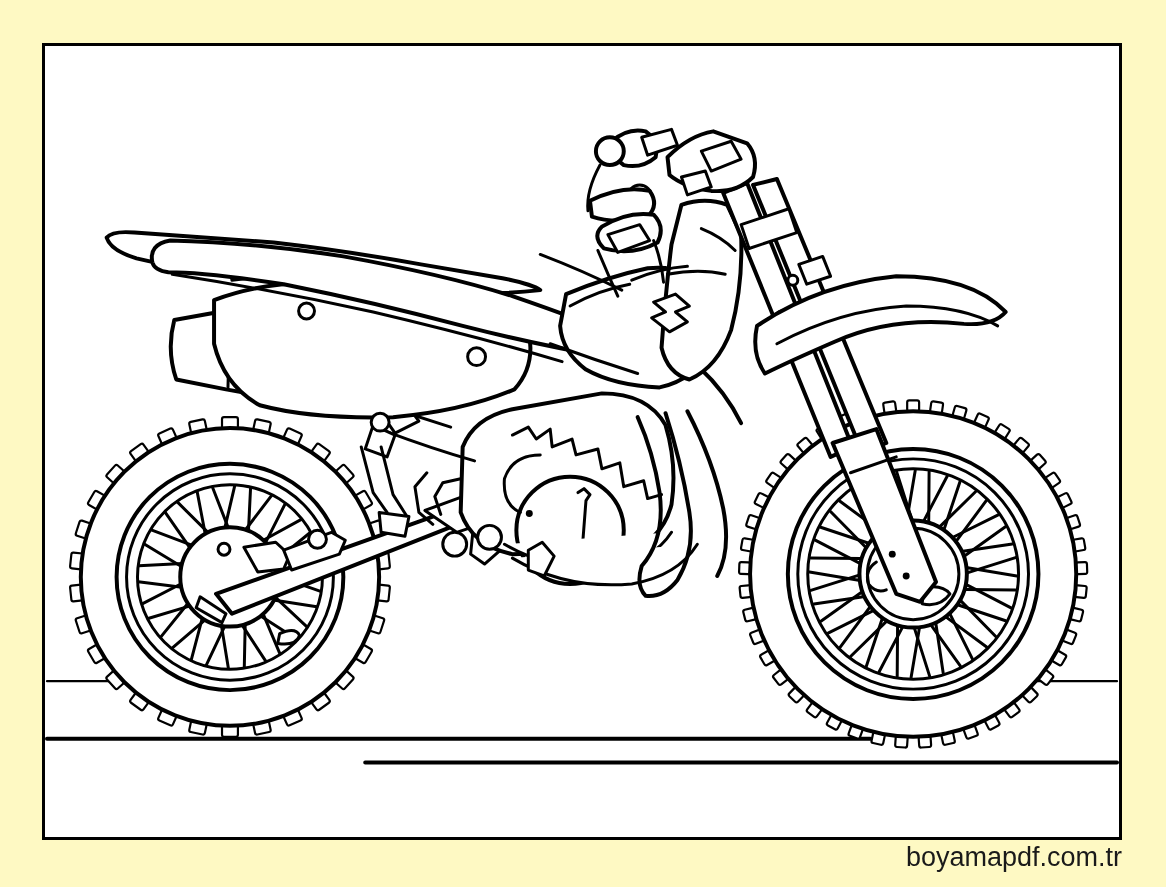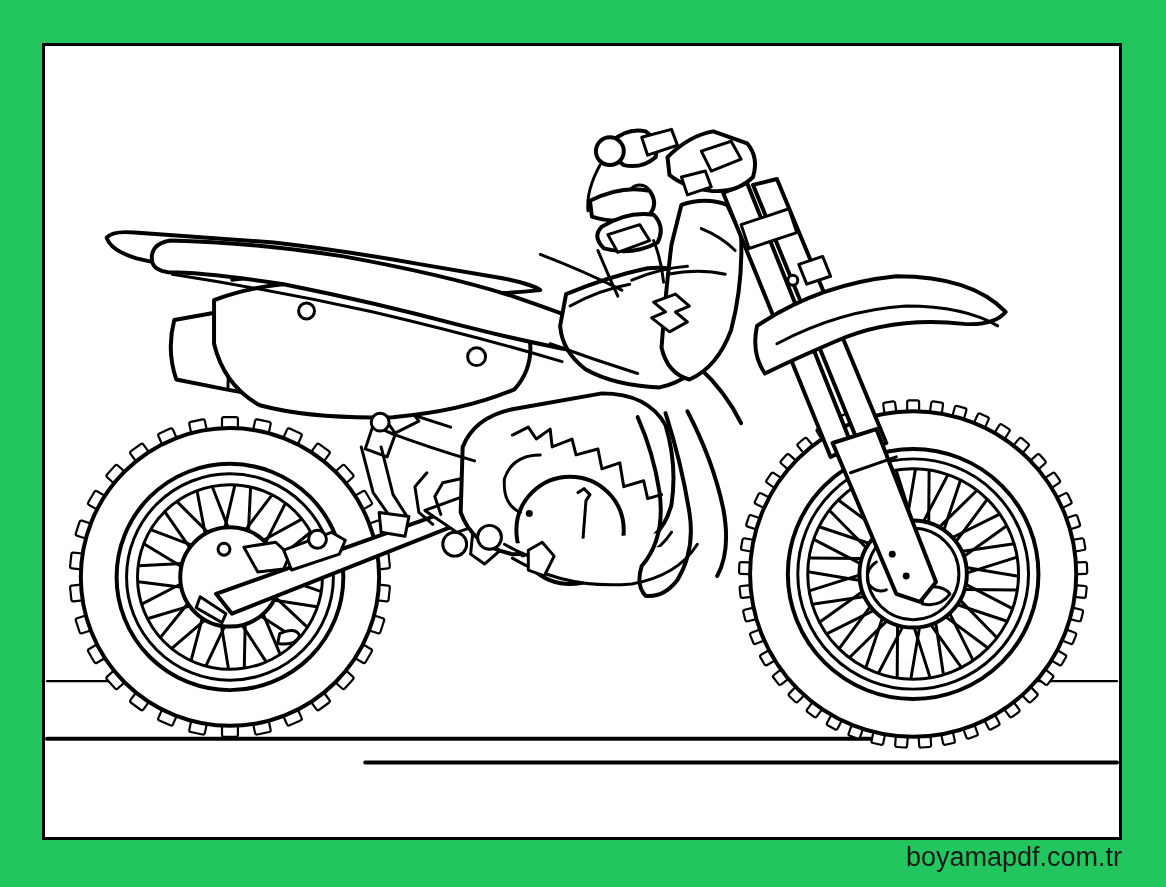--- a/index.html
+++ b/index.html
@@ -11,21 +11,21 @@
   body {
     width: 1166px;
     height: 887px;
     position: relative;
     font-family: "Liberation Sans", sans-serif;
     overflow: hidden;
   }
   #page {
     position: absolute;
     inset: 0;
-    background: #22c55e;
+    background: #fef9c3;
   }
   #art-frame {
     position: absolute;
     left: 42px;
     top: 43px;
     width: 1080px;
     height: 797px;
     border: 3px solid #000000;
     box-sizing: border-box;
     background: #ffffff;

